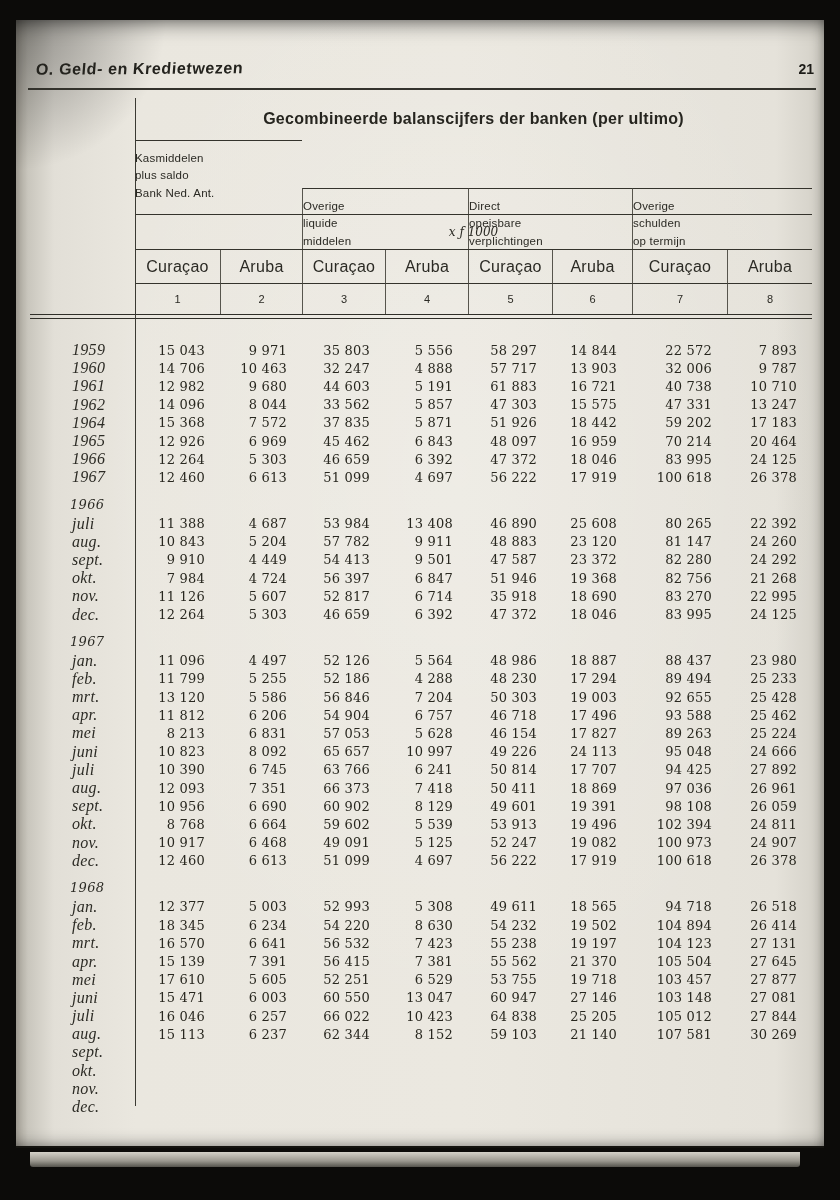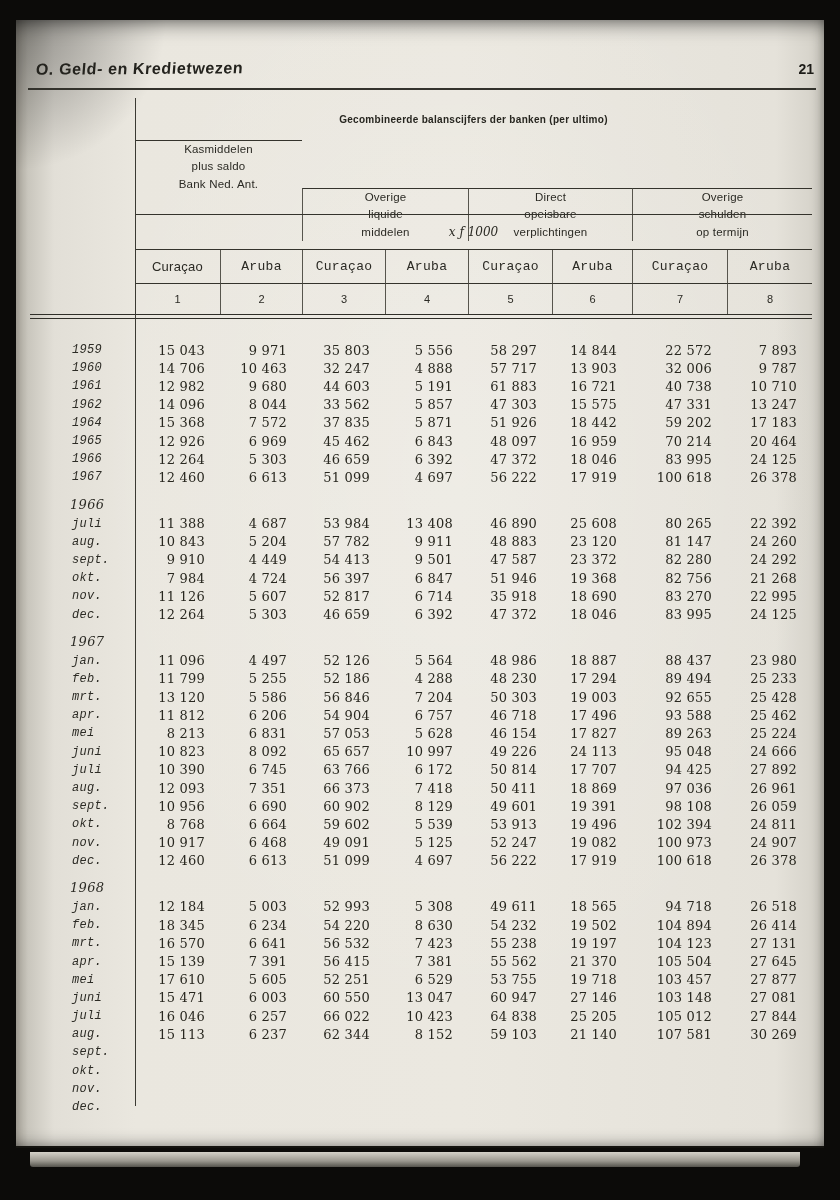--- a/index.html
+++ b/index.html
@@ -51,58 +51,58 @@
     position:absolute; left:105px; top:0; width:1px; height:1008px;
     background:#3b3a33;
   }
   .grid, .trow{
     display:grid;
     grid-template-columns:105px 85px 82px 83px 83px 84px 80px 95px 85px;
   }
   .title-row{ height:42px; }
   .title-cell{
     grid-column:2 / -1; align-self:center; text-align:center;
-    font-size:10px; font-weight:bold; letter-spacing:.3px; color:#26251f;
+    font-size:16px; font-weight:bold; letter-spacing:.3px; color:#26251f;
   }
   .groups-row{ height:74px; }
   .gcell{
     grid-column:span 2; border-top:1.5px solid #34332c;
-    text-align:center;
+    padding-top:9px; text-align:left;
     font-size:11.5px; line-height:1.5; color:#2b2a24;
     white-space:pre-line; letter-spacing:.2px;
   }
   .gcell + .gcell{ border-left:1px solid #57554d;margin-top:48px; }
   .unit-row{ height:36px; }
   .ucell{
     grid-column:2 / -1; border-top:1.5px solid #34332c; border-bottom:1.5px solid #34332c;
     display:flex; align-items:center; justify-content:center;
     font-size:12px; font-family:"DejaVu Serif", serif; font-style:italic; color:#2b2a24;
   }
   .subs-row{ height:34px; }
   .scell{
     border-bottom:1.5px solid #34332c;
     display:flex; align-items:center; justify-content:center;
-    font-size:13px; letter-spacing:.3px; color:#2b2a24;
-  }
-  .scell + .scell{ border-left:1px solid #57554d;font-family:Liberation Mono, monospace; }
+    font-size:16px; letter-spacing:.3px; color:#2b2a24;
+  }
+  .scell + .scell{ border-left:1px solid #57554d; }
   .nums-row{ height:30px; }
   .numh{
     display:flex; align-items:center; justify-content:center;
     font-size:11px; color:#2b2a24;
   }
   .numh + .numh{ border-left:1px solid #57554d; }
   .dbl-rule{
     height:5px; border-top:1.5px solid #2f2e28; border-bottom:1px solid #2f2e28;
   }
   
   #table-body{ padding-top:22px; }
   .trow{ height:18.2px; align-items:center; }
   .rlabel{
-    font-family:Liberation Mono, monospace; font-style:italic;
-    font-size:12px; padding-left:42px; color:#2c2b25; letter-spacing:.3px;
+    font-family:Liberation Serif, serif; font-style:italic;
+    font-size:16px; padding-left:42px; color:#2c2b25; letter-spacing:.3px;
   }
   .ncell{
     font-family:"DejaVu Serif", serif; font-size:13px; color:#28271f;
     text-align:right; padding-right:15px; letter-spacing:.2px;
     font-variant-numeric:tabular-nums;
   }
   .sec-heading{
     font-family:"DejaVu Serif", serif; font-style:italic;
     font-size:13px; padding-left:40px; height:18px; margin-top:10px;
     color:#2c2b25; letter-spacing:.3px;
@@ -395,21 +395,21 @@
           <div class="ncell">49 226</div>
           <div class="ncell">24 113</div>
           <div class="ncell">95 048</div>
           <div class="ncell">24 666</div>
         </div>
         <div class="trow">
           <div class="rlabel">juli</div>
           <div class="ncell">10 390</div>
           <div class="ncell">6 745</div>
           <div class="ncell">63 766</div>
-          <div class="ncell">6 172</div>
+          <div class="ncell">6 241</div>
           <div class="ncell">50 814</div>
           <div class="ncell">17 707</div>
           <div class="ncell">94 425</div>
           <div class="ncell">27 892</div>
         </div>
         <div class="trow">
           <div class="rlabel">aug.</div>
           <div class="ncell">12 093</div>
           <div class="ncell">7 351</div>
           <div class="ncell">66 373</div>
@@ -459,21 +459,21 @@
           <div class="ncell">51 099</div>
           <div class="ncell">4 697</div>
           <div class="ncell">56 222</div>
           <div class="ncell">17 919</div>
           <div class="ncell">100 618</div>
           <div class="ncell">26 378</div>
         </div>
         <div class="sec-heading">1968</div>
         <div class="trow">
           <div class="rlabel">jan.</div>
-          <div class="ncell">12 184</div>
+          <div class="ncell">12 377</div>
           <div class="ncell">5 003</div>
           <div class="ncell">52 993</div>
           <div class="ncell">5 308</div>
           <div class="ncell">49 611</div>
           <div class="ncell">18 565</div>
           <div class="ncell">94 718</div>
           <div class="ncell">26 518</div>
         </div>
         <div class="trow">
           <div class="rlabel">feb.</div>

